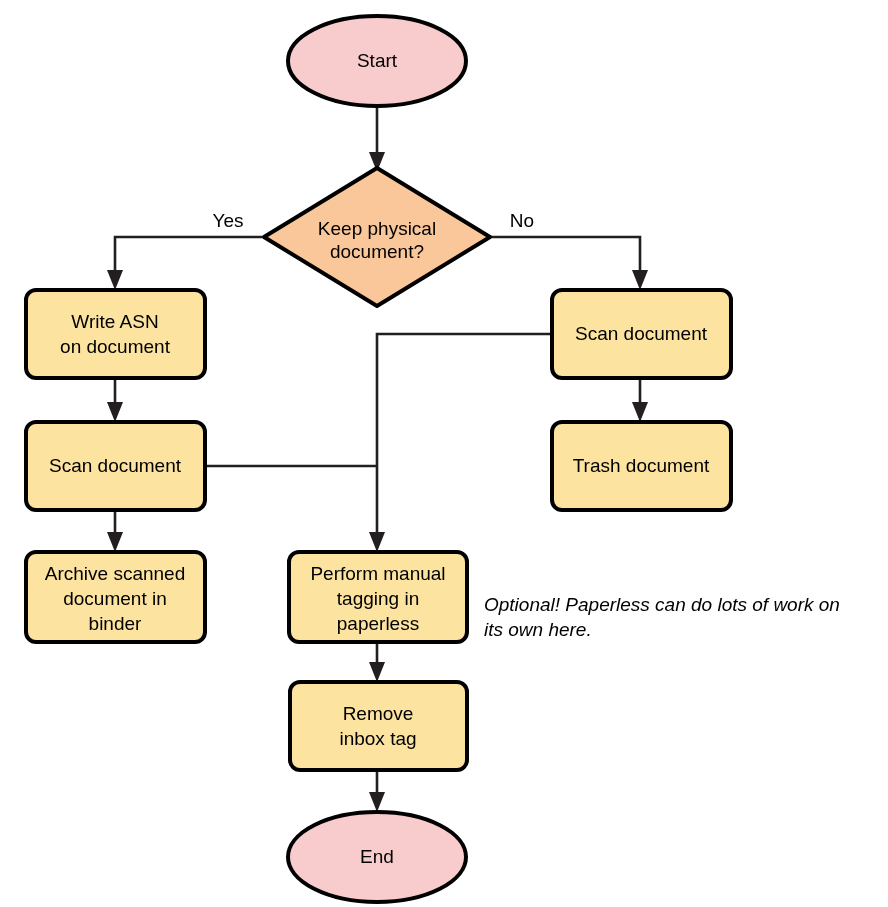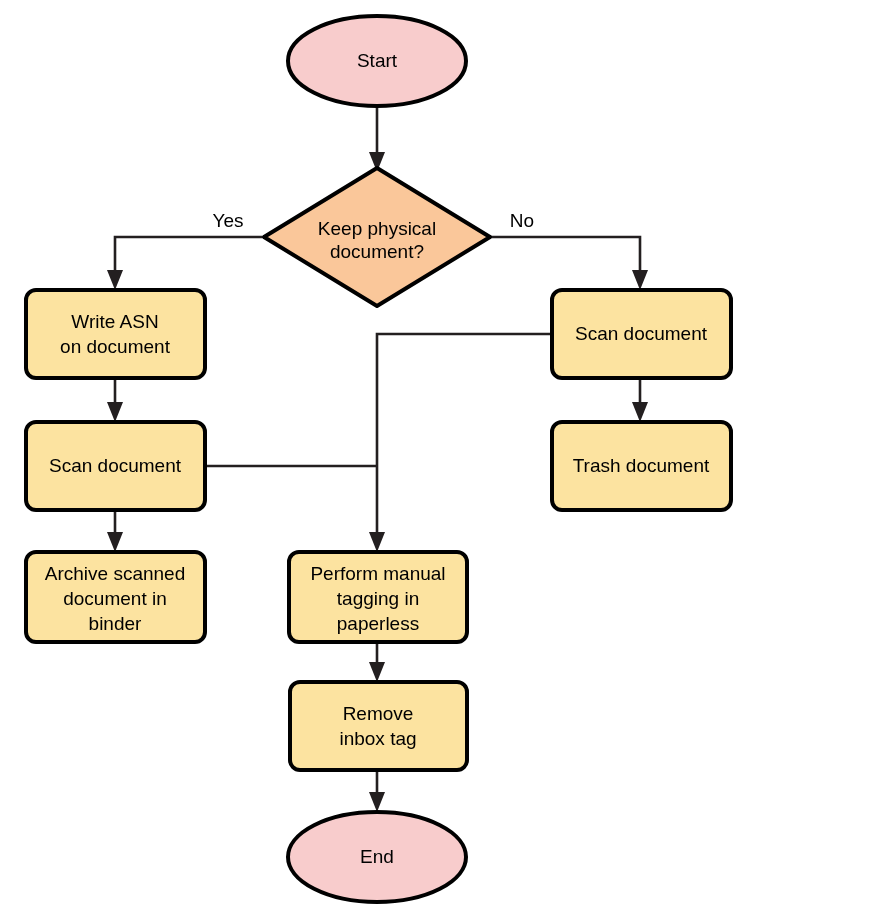--- a/index.html
+++ b/index.html
@@ -181,14 +181,16 @@
       <text class="node-label" x="378" y="740">inbox tag</text>
     </g>
 
     <g>
       <ellipse class="node-shape" cx="377" cy="857" rx="89" ry="45" fill="#F8CCCC"></ellipse>
       <text class="node-label" x="377" y="858">End</text>
     </g>
 
   </svg>
 
+  <div class="note-text" style="left:484px; top:592px; width:400px;">Optional! Paperless can do lots of work on
+its own here.</div>
 
 </div>
 
 </body></html>

